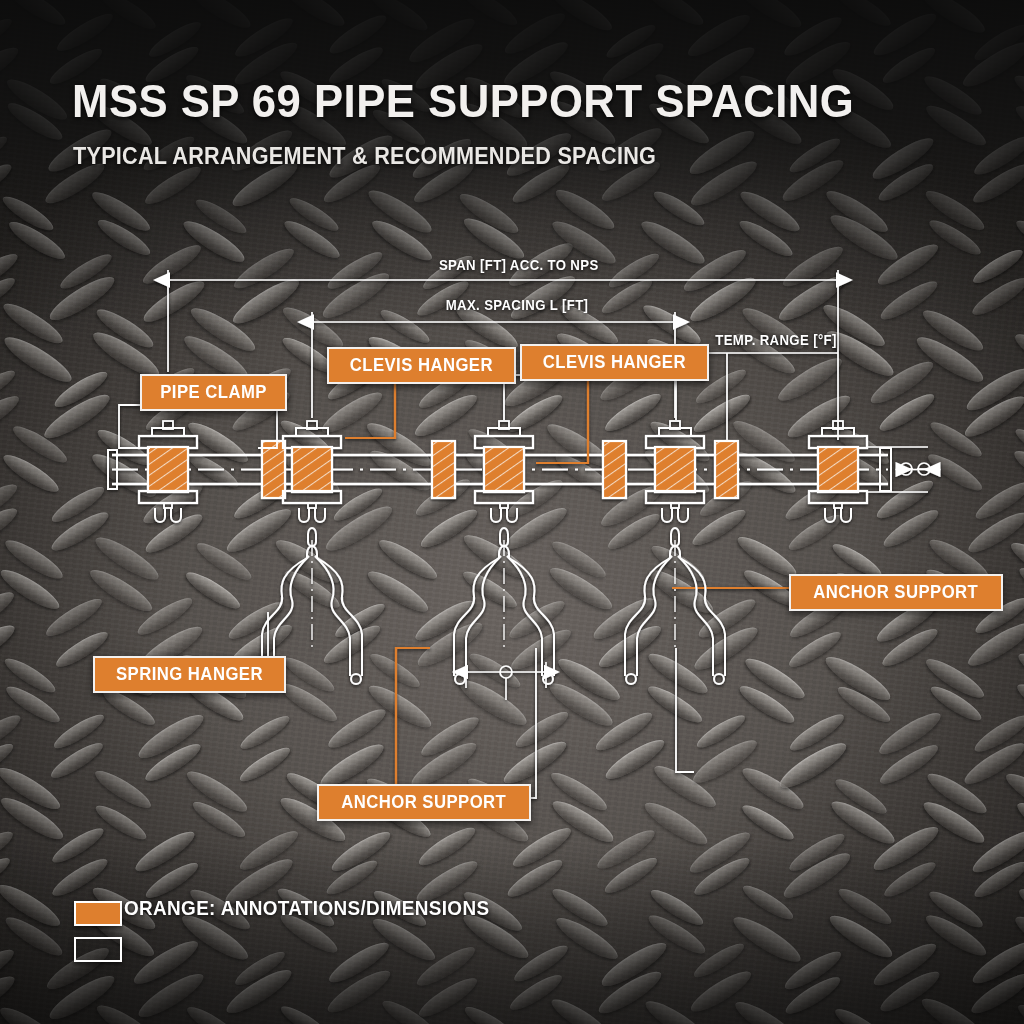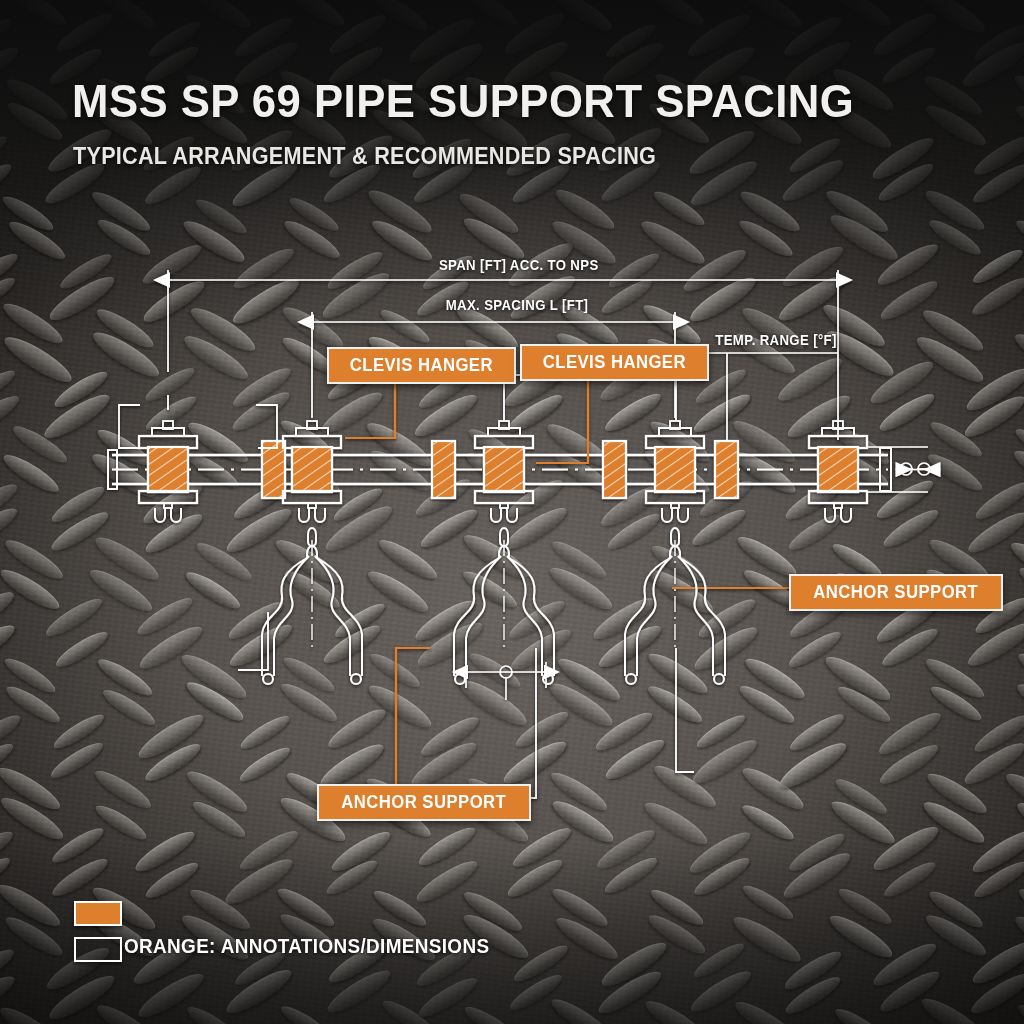--- a/index.html
+++ b/index.html
@@ -701,34 +701,38 @@
     </g>
   </svg>
 
   <div class="ttl">MSS SP 69 PIPE SUPPORT SPACING</div>
   <div class="sub">TYPICAL ARRANGEMENT &amp; RECOMMENDED SPACING</div>
 
   <div class="dimtext" style="left:428px;top:256px;">SPAN [FT] ACC. TO NPS</div>
   <div class="dimtext" style="left:436px;top:296px;">MAX. SPACING L [FT]</div>
   <div class="dimtext" style="left:707px;top:331px;">TEMP. RANGE [°F]</div>
 
+  <div class="callout" style="left:140px;top:374px;">
+    <span>PIPE CLAMP</span></div>
 
   <div class="callout" style="left:327px;top:347px;">
     <span>CLEVIS HANGER</span></div>
 
   <div class="callout" style="left:520px;top:344px;">
     <span>CLEVIS HANGER</span></div>
 
   <div class="callout" style="left:789px;top:574px;">
     <span>ANCHOR SUPPORT</span></div>
 
+  <div class="callout" style="left:93px;top:656px;">
+    <span>SPRING HANGER</span></div>
 
   <div class="callout" style="left:317px;top:784px;">
     <span>ANCHOR SUPPORT</span></div>
 
 
   <div class="swatch" style="left:74px;top:901px;background:#DE7F2E;"></div>
 
   <div class="swatch" style="left:74px;top:937px;background:transparent;"></div>
-  <div class="legend" style="left:124px;top:934px;">
+  <div class="legend" style="left:124px;top:896px;">
     <span>ORANGE: ANNOTATIONS/DIMENSIONS</span></div>
 
 </div>
 
 </body></html>

